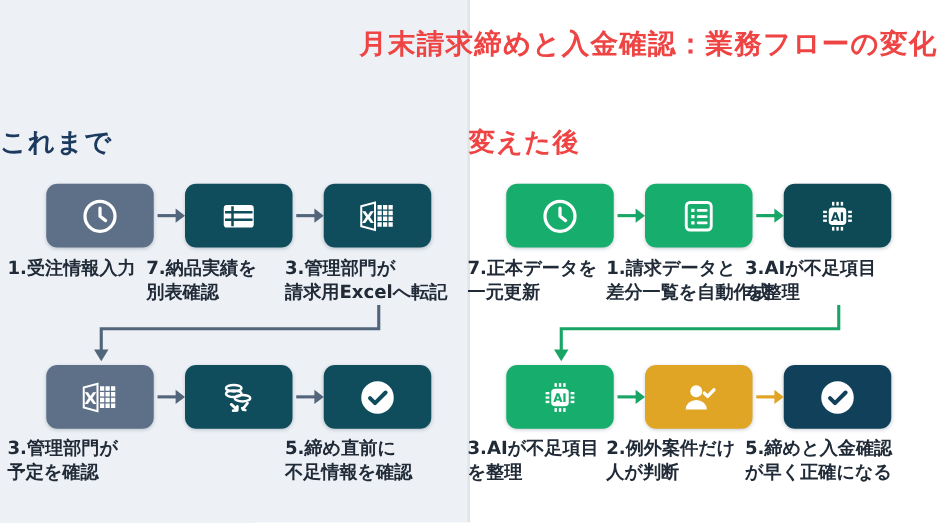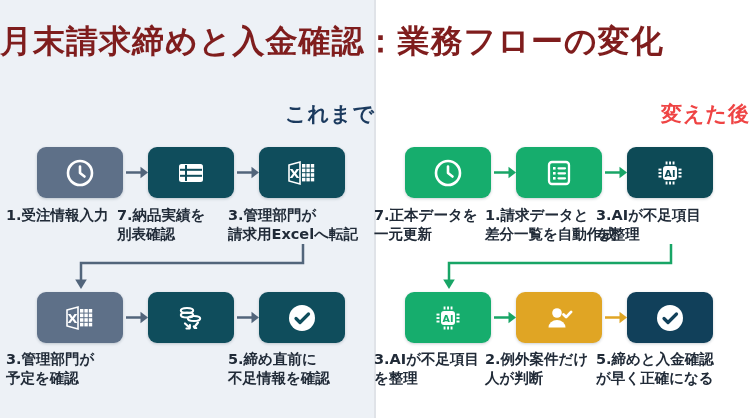--- a/index.html
+++ b/index.html
@@ -5,24 +5,24 @@
   html,body{margin:0;padding:0;background:#fff;}
   .canvas{
     position:relative;width:750px;height:418px;overflow:hidden;
     font-family:"DejaVu Sans","Liberation Sans",sans-serif;
     background:#ffffff;
   }
   .left-bg{position:absolute;left:0;top:0;width:375px;height:418px;background:#edf1f6;}
   .divider{position:absolute;left:374px;top:0;width:2px;height:418px;background:#e0e3e8;}
   .title{
     position:absolute;left:0;top:20px;width:750px;margin:0;
-    text-align:left;font-size:32px;font-weight:800;color:#7f1d1d;letter-spacing:1px;
+    text-align:right;font-size:22px;font-weight:800;color:#ef4444;letter-spacing:1px;
   }
   .heading{
-    position:absolute;top:100px;width:375px;text-align:right;
+    position:absolute;top:100px;width:375px;text-align:left;
     font-size:21px;font-weight:800;letter-spacing:1px;
   }
   .heading.before{left:0;color:#1b3a5e;}
   .heading.after{left:375px;color:#ef4444;}
   .box{
     position:absolute;width:86px;height:51px;border-radius:9px;
     display:flex;align-items:center;justify-content:center;
     box-shadow:0 1px 3px rgba(20,40,60,.22);
   }
   .slate{background:#5e7088;}

